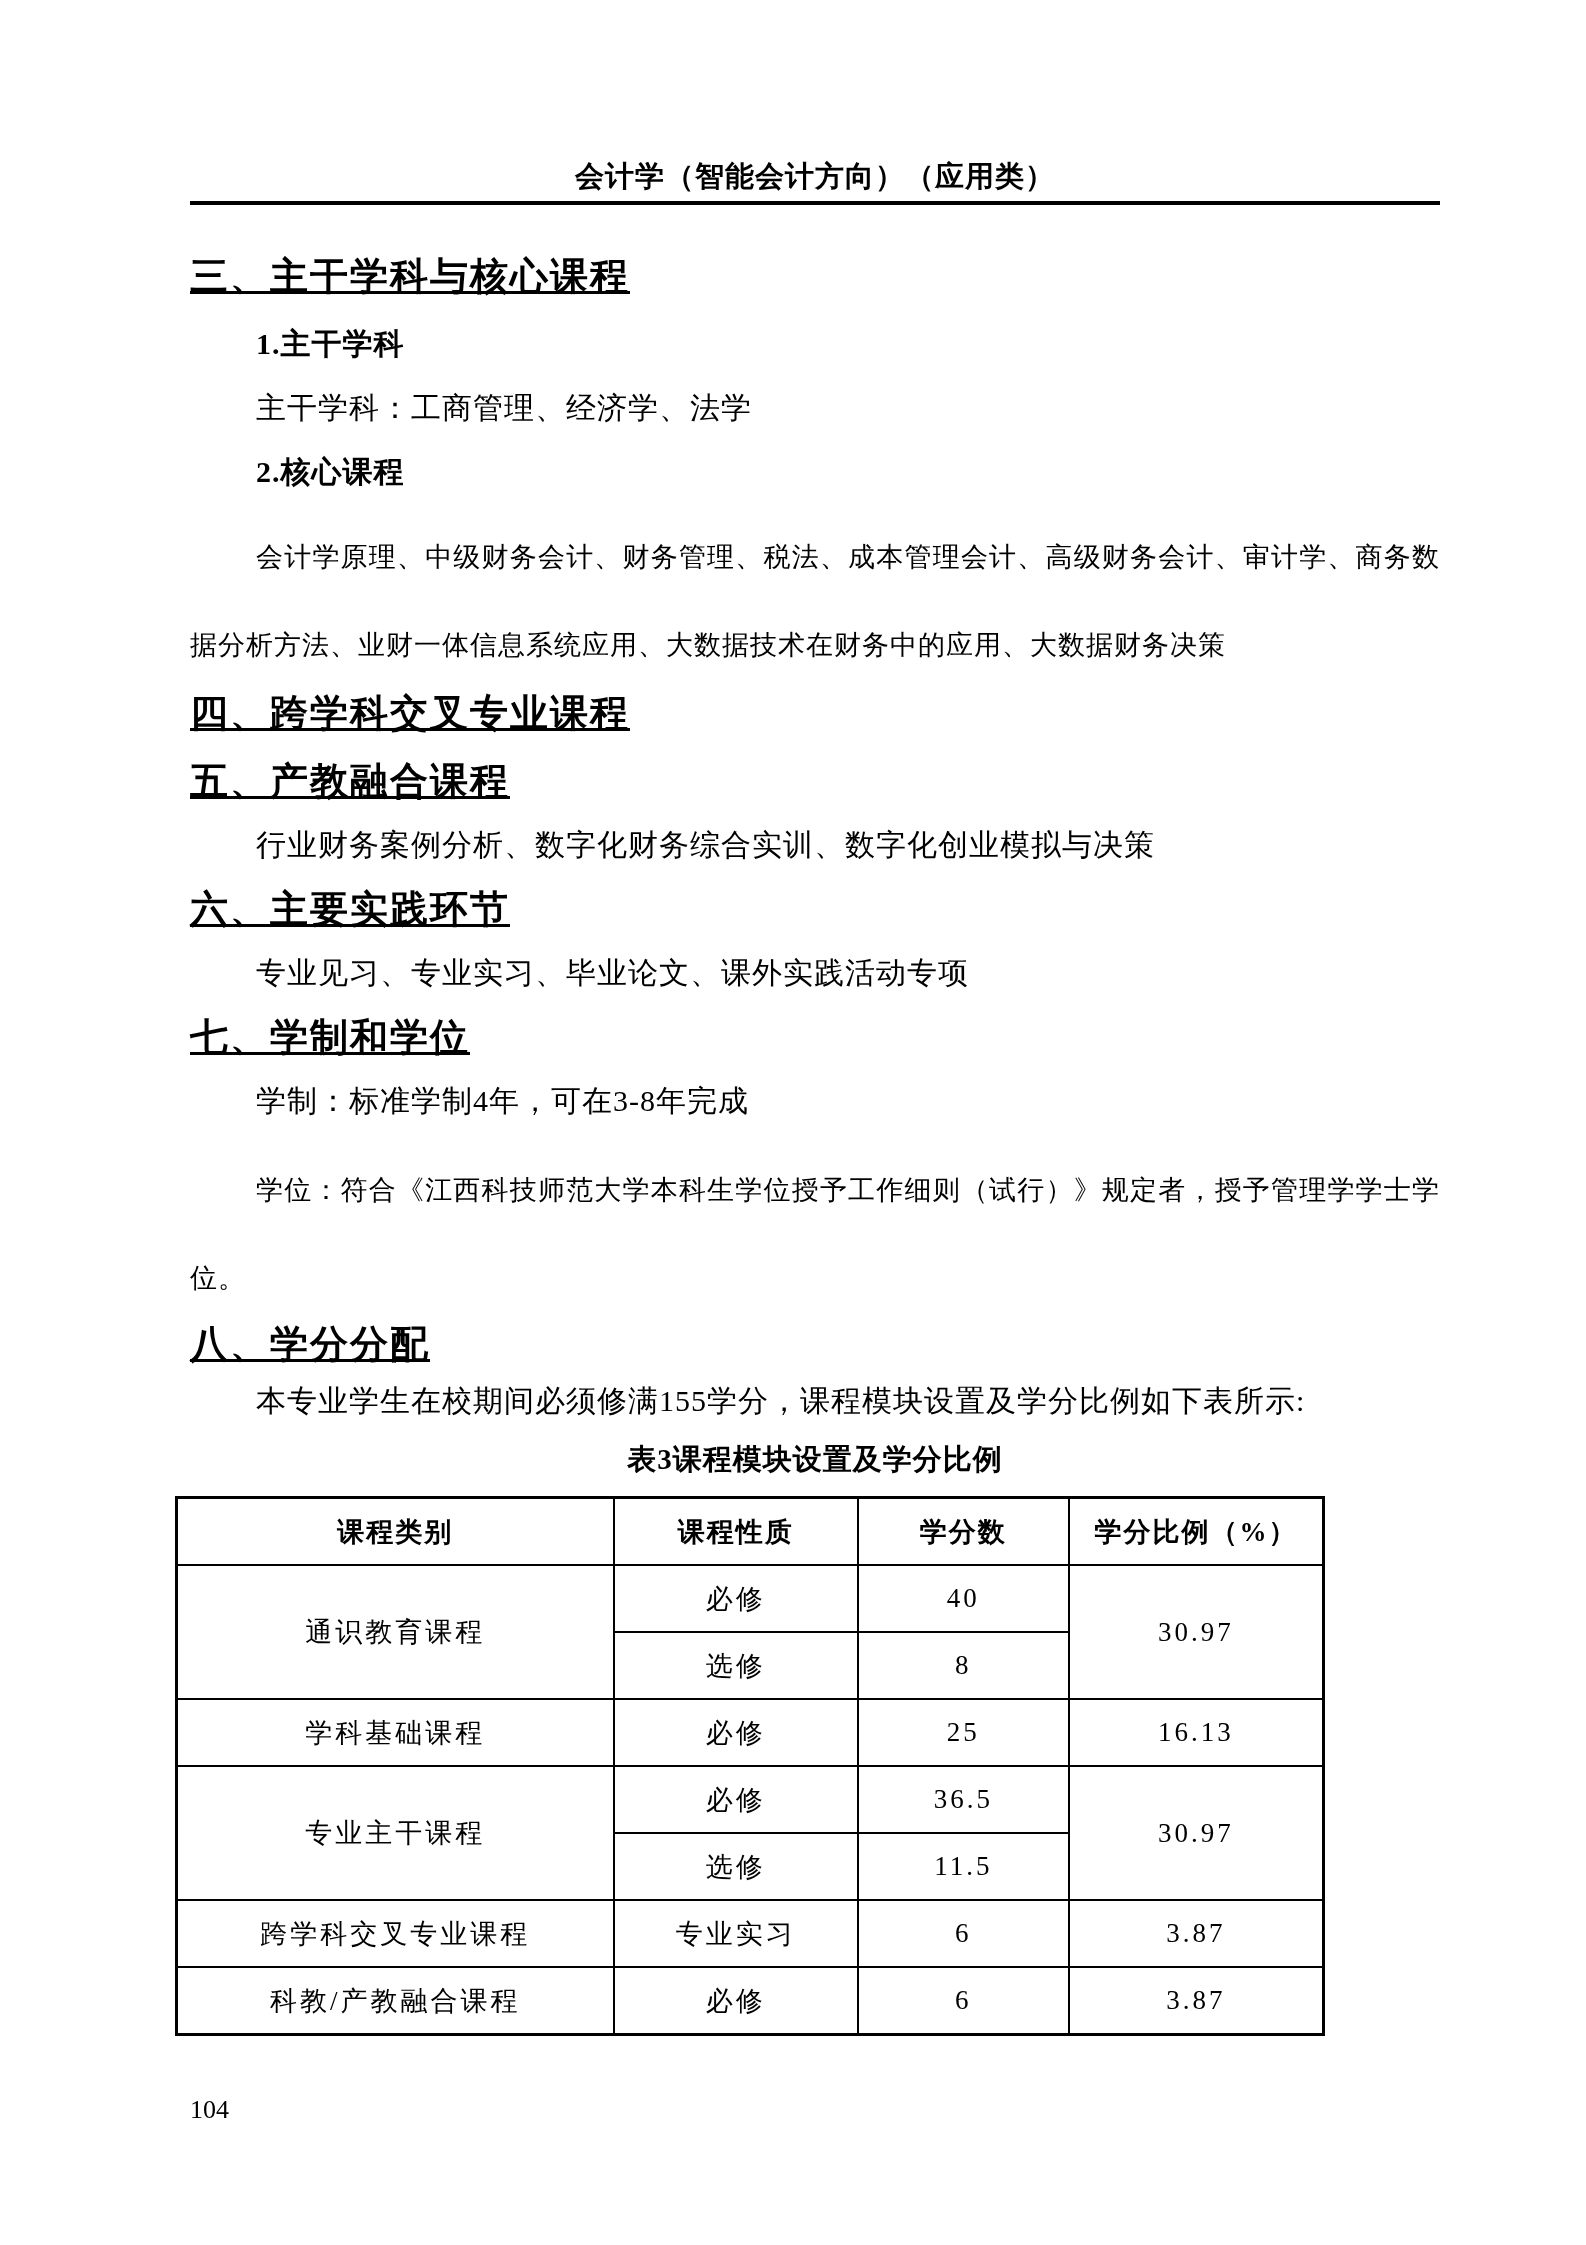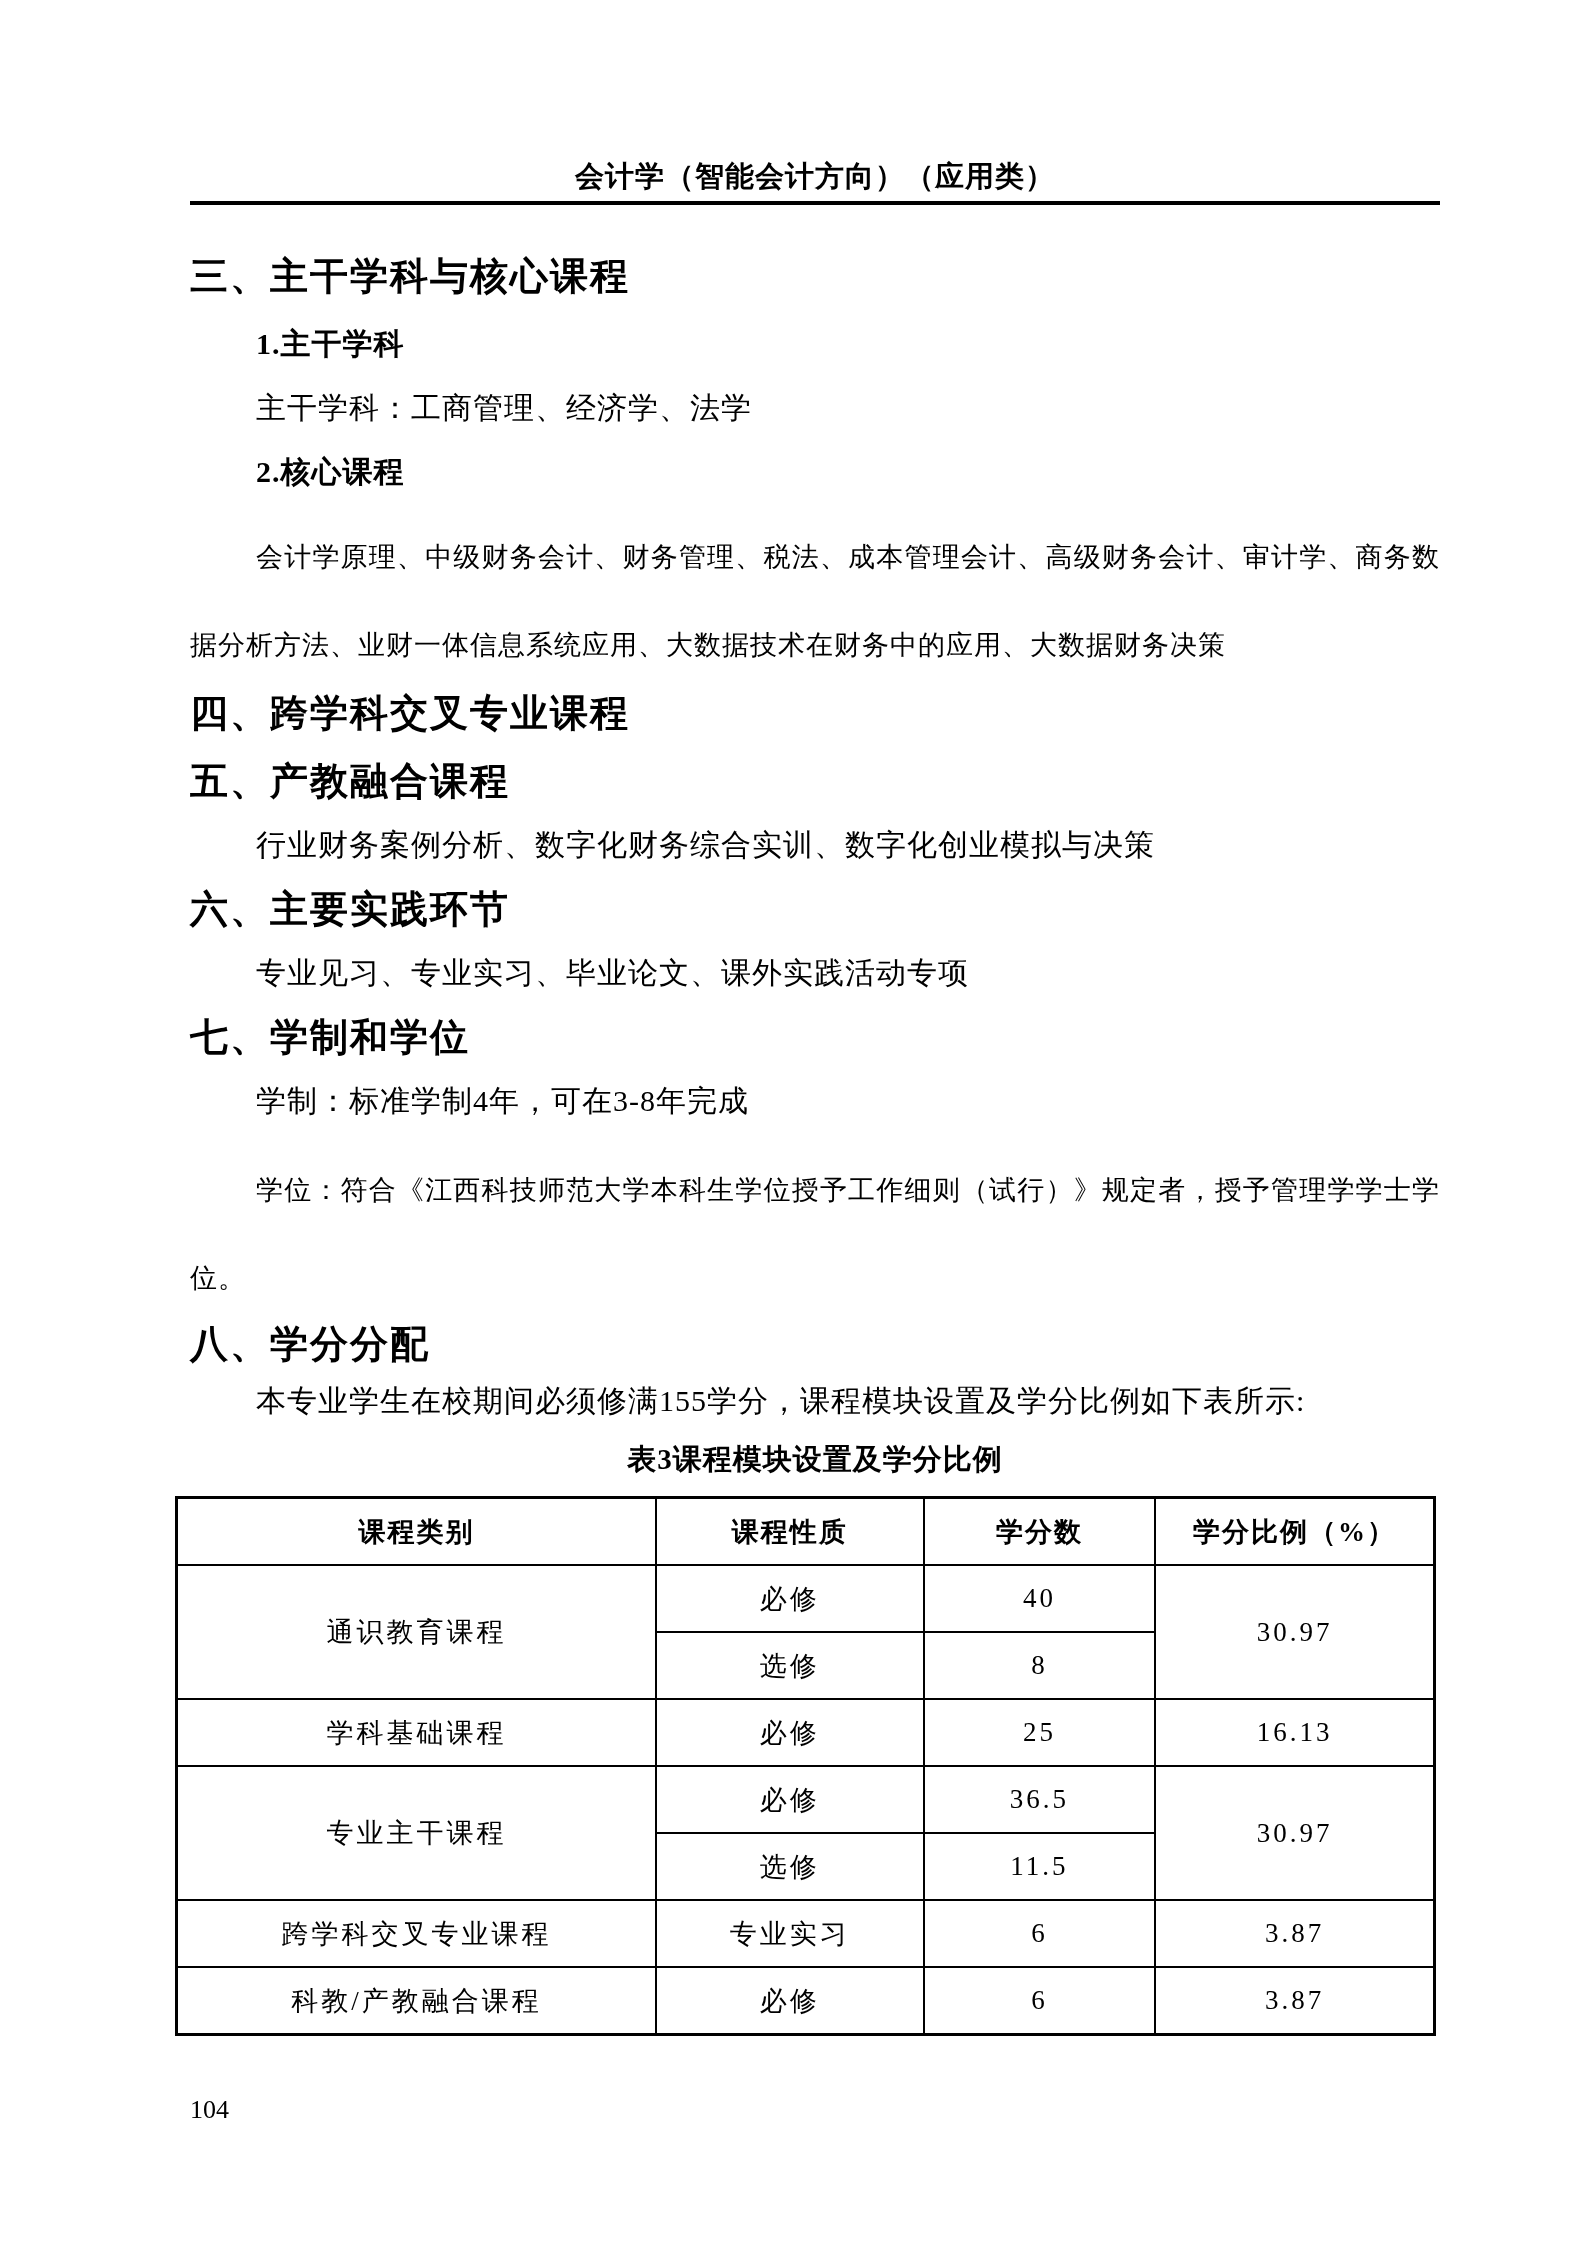--- a/index.html
+++ b/index.html
@@ -35,20 +35,21 @@
     background: #000000;
   }
   
   .sec-heading {
     margin: 0;
     font-family: "Liberation Sans", "DejaVu Sans", sans-serif;
     font-weight: 700;
     font-size: 38px;
     line-height: 44px;
     letter-spacing: 2px;
+    text-decoration: underline;
   }
   .h-s3 { margin-top: 49px; }
   .h-s4 { margin-top: 2px; }
   .h-s5 { margin-top: 24px; }
   .h-s6 { margin-top: 24px; }
   .h-s7 { margin-top: 24px; }
   .h-s8 { margin-top: 0px; }
   
   .sub-heading {
     margin: 28px 0 0 0;
@@ -87,21 +88,21 @@
     text-align: center;
     font-weight: 700;
     font-size: 29px;
     line-height: 36px;
     letter-spacing: 1px;
   }
   
   table.credits {
     margin-top: 19px;
     margin-left: -15px;
-    width: 1261px;
+    width: 1150px;
     border-collapse: collapse;
     table-layout: fixed;
   }
   table.credits td, table.credits th {
     border: 2px solid #000000;
     height: 65px;
     padding: 0;
     text-align: center;
     vertical-align: middle;
     font-size: 27px;

